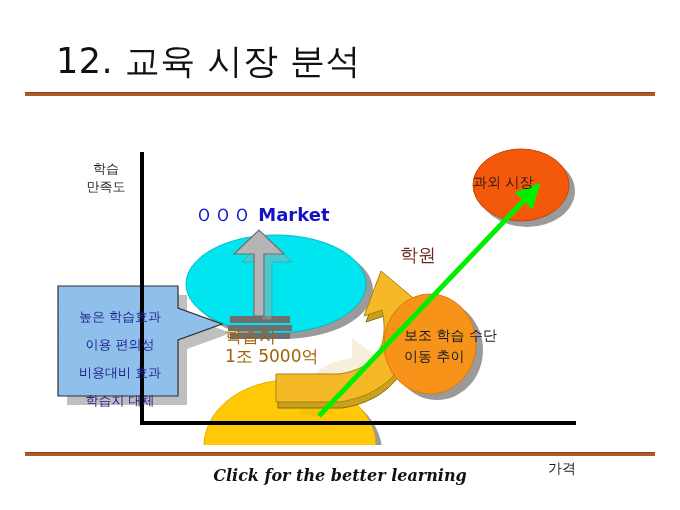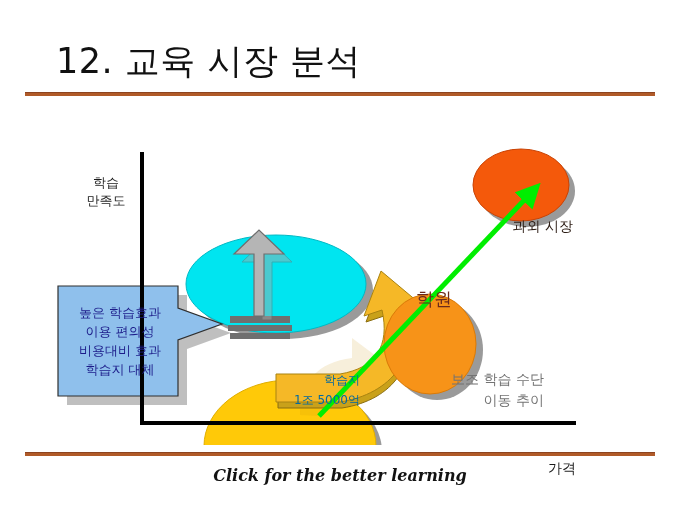--- a/index.html
+++ b/index.html
@@ -68,43 +68,42 @@
   }
   #chart-svg {
     position: absolute;
     left: 0; top: 0;
   }
 
   
   #y-axis-label {
     position: absolute;
     left: 72px;
-    top: 174px;
+    top: 160px;
     width: 68px;
     text-align: center;
     font-size: 13px;
     line-height: 18px;
     color: #1a1a1a;
     white-space: pre-line;
   }
   #x-axis-label {
     position: absolute;
     left: 548px;
     top: 425px;
     font-size: 14px;
     color: #1a1a1a;
     margin-top: 35px;
   }
 
   
   .bubble-label {
     position: absolute;
-    text-align: right;
+    text-align: left;
     pointer-events: none;
-    margin-top: 44px;
   }
   #label-market {
     left: 195px;
     top: 203px;
     width: 160px;
     color: #1313c6;
     font-size: 18px;
     font-weight: bold;
     line-height: 23px;
   }
@@ -114,22 +113,22 @@
   }
   #label-market .market-amount {
     font-weight: normal;
   }
   #label-market .market-amount b { font-weight: bold; }
 
   #label-workbook {
     left: 225px;
     top: 326px;
     width: 135px;
-    color: #0369a1;
-    font-size: 12px;
+    color: #a16207;
+    font-size: 17px;
     line-height: 20px;
     white-space: pre-line;
   }
   #label-academy {
     left: 400px;
     top: 243px;
     width: 52px;
     color: #6b2a1c;
     font-size: 18px;
   }
@@ -137,34 +136,34 @@
     left: 473px;
     top: 174px;
     width: 100px;
     color: #2a1a12;
     font-size: 14px;
   }
   #label-trend {
     left: 404px;
     top: 325px;
     width: 140px;
-    color: #737373;
+    color: #0f172a;
     font-size: 14px;
     line-height: 21px;
     white-space: pre-line;
   }
   #label-callout {
     position: absolute;
     left: 58px;
     top: 303px;
     width: 124px;
     text-align: center;
     color: #1c1c8a;
     font-size: 13px;
-    line-height: 19px;
+    line-height: 28px;
     white-space: pre-line;
     pointer-events: none;
   }
 </style>
 </head>
 <body>
 
 <div id="slide">
 
   <div id="slide-title">12. 교육 시장 분석</div>
@@ -223,20 +222,21 @@
 
       <line x1="319" y1="316" x2="531" y2="93" stroke="#00ee00" stroke-width="5" marker-end="url(#greenhead)"></line>
     </svg>
   </div>
 
   <div id="y-axis-label">학습
 만족도</div>
   <div id="x-axis-label">가격</div>
 
   <div class="bubble-label" id="label-market">
+    <div><span class="market-circles">ＯＯＯ</span> <span>Market</span></div>
   </div>
 
   <div class="bubble-label" id="label-workbook">학습지
 1조 5000억</div>
   <div class="bubble-label" id="label-academy">학원</div>
   <div class="bubble-label" id="label-tutoring">과외 시장</div>
   <div class="bubble-label" id="label-trend">보조 학습 수단
 이동 추이</div>
   <div id="label-callout">높은 학습효과
 이용 편의성

